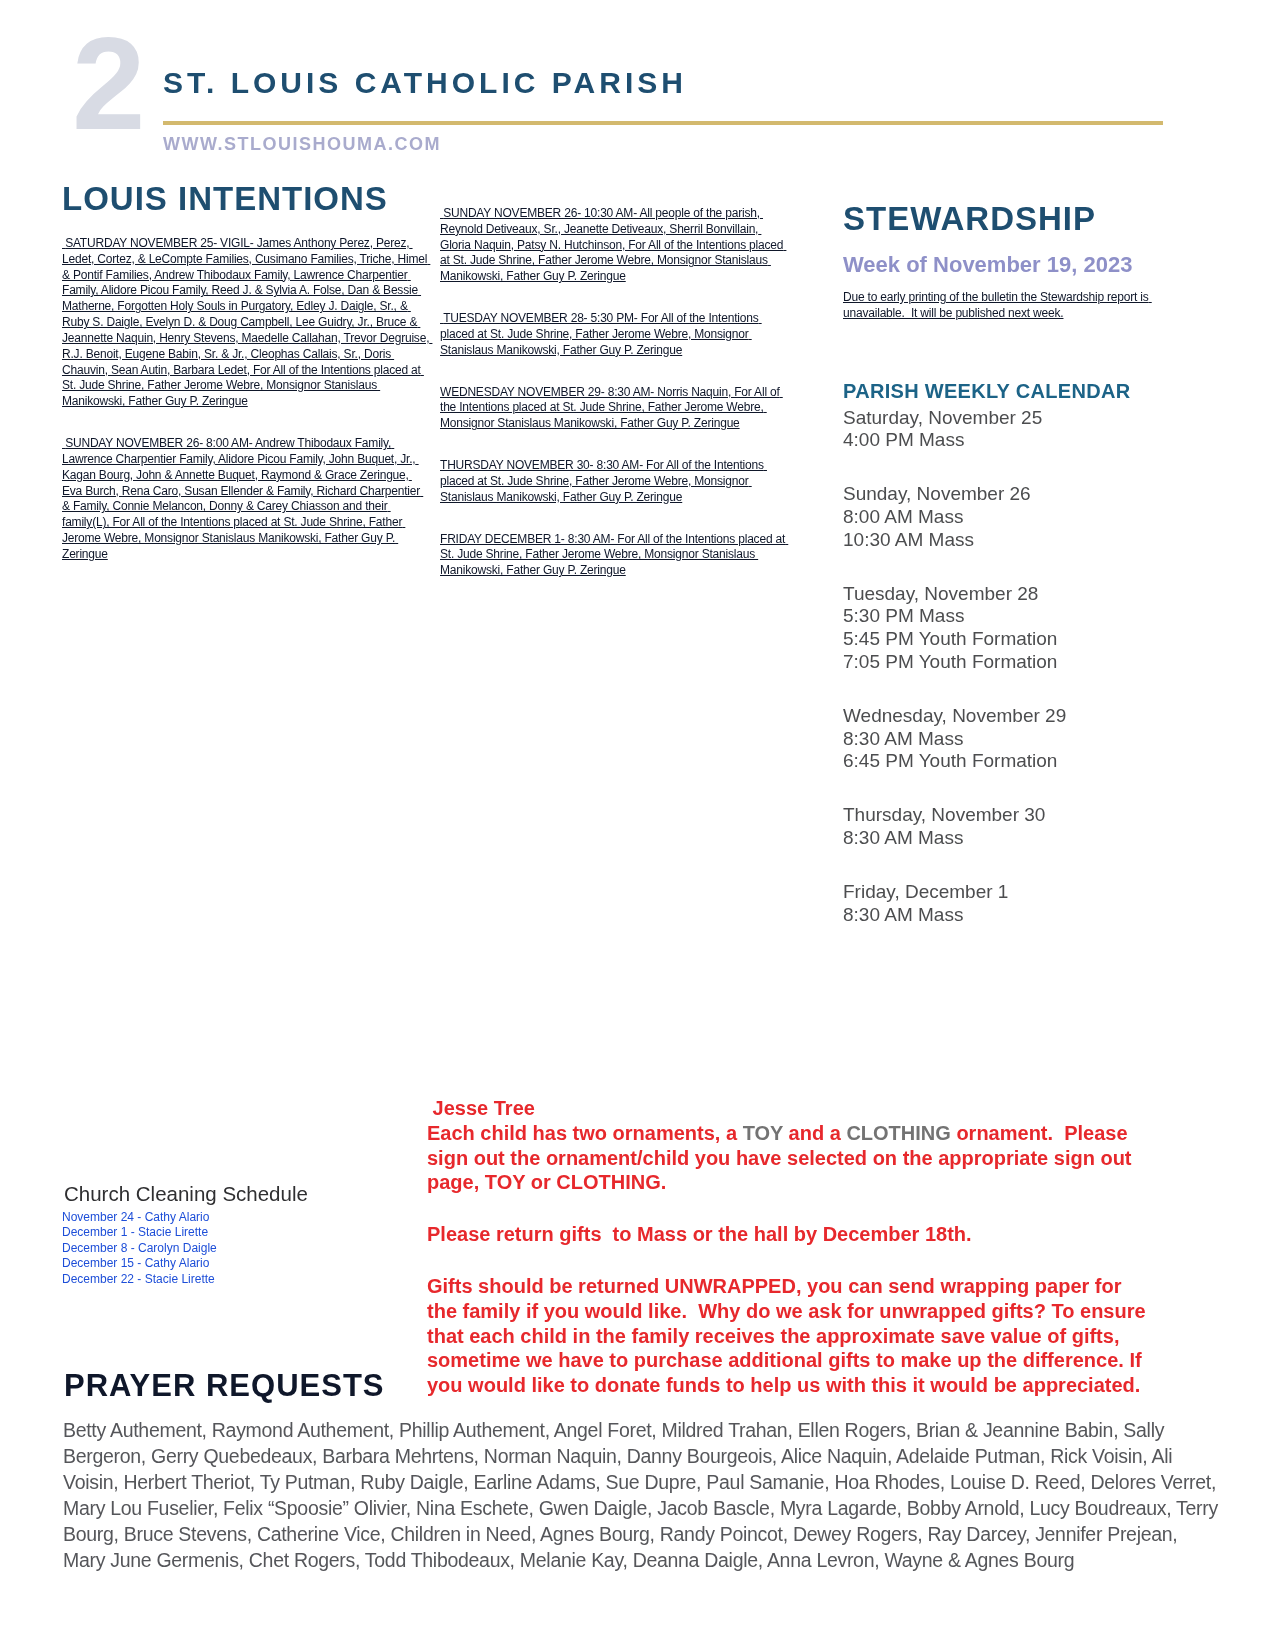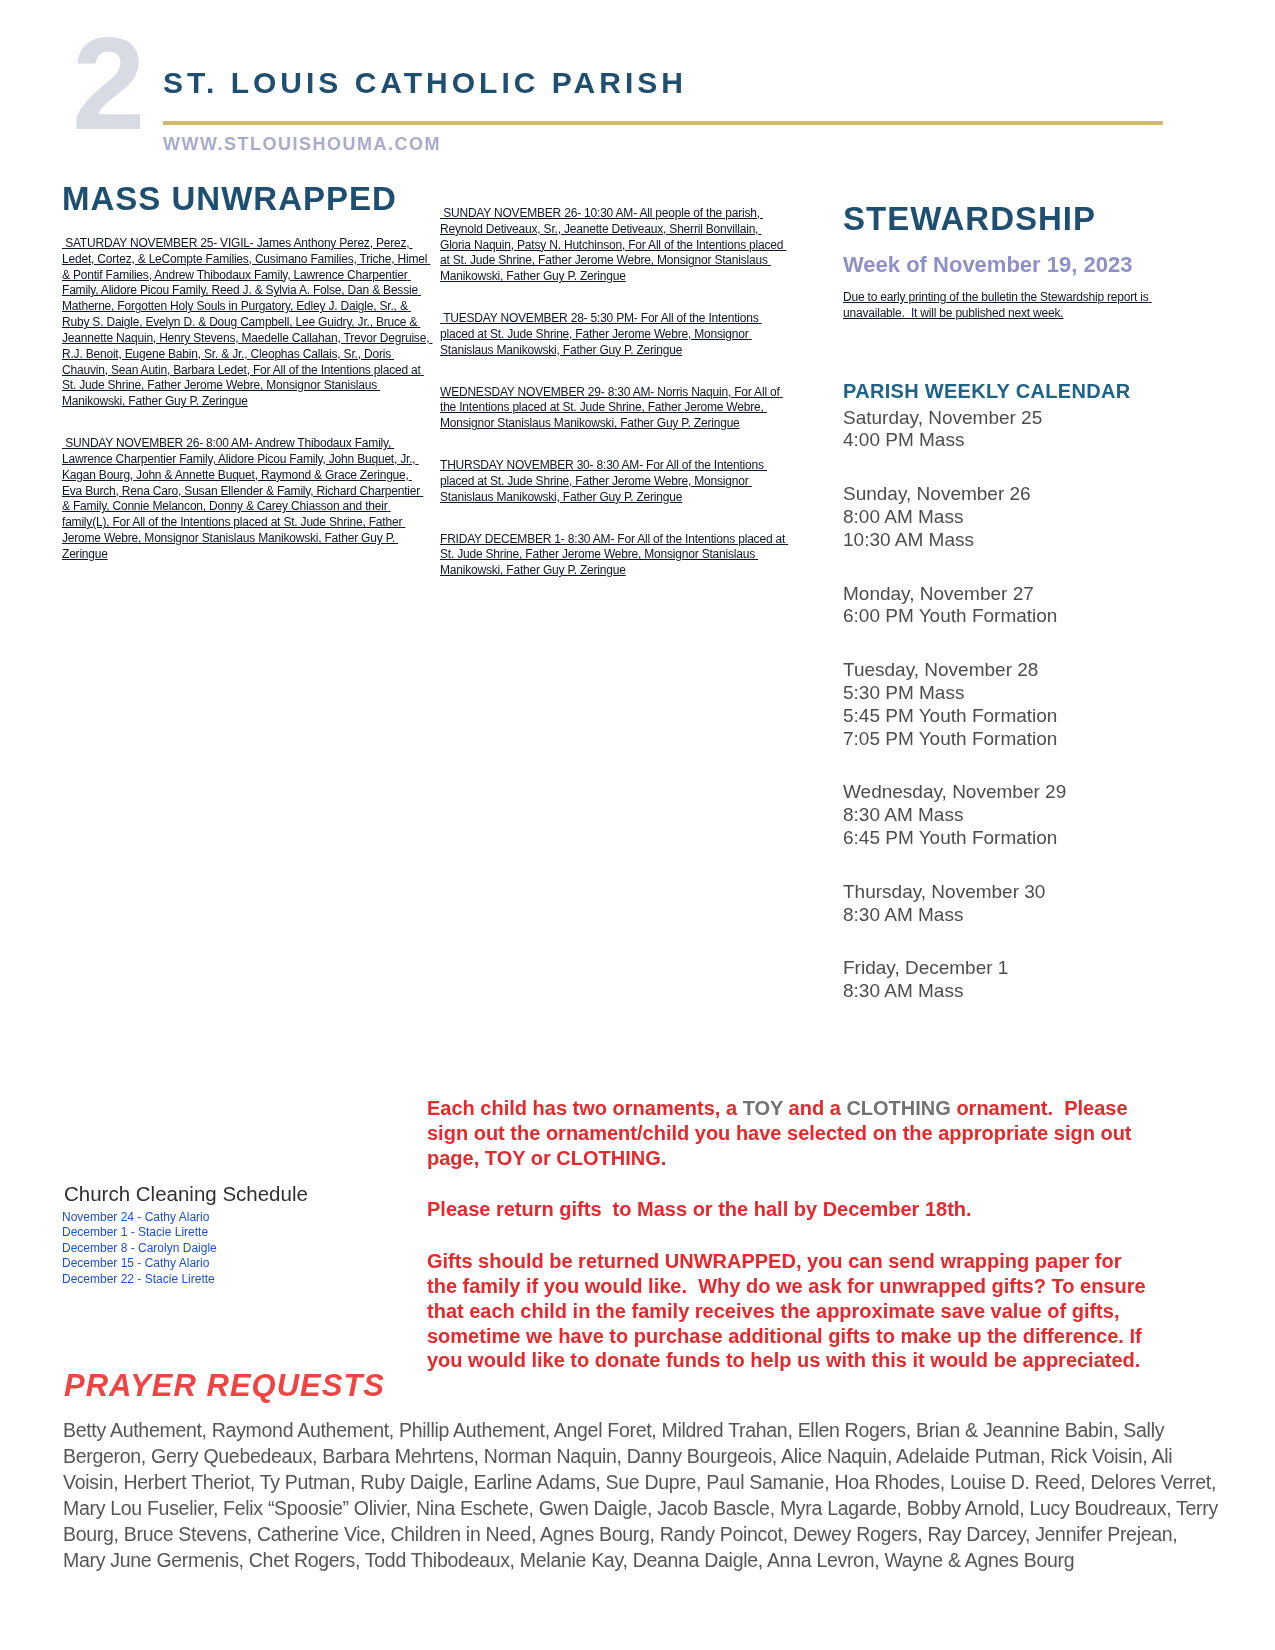--- a/index.html
+++ b/index.html
@@ -50,40 +50,40 @@
   .jesse { position:absolute; left:427px; top:1096px; width:724px; }
   .red-text {
     font-size:20px; font-weight:700; color:#e7282c; line-height:1.24;
     white-space:pre-wrap; margin:0 0 27px 0;
   }
   .jesse-head { margin:0; }
   .black-accent { color:#737373; font-weight:700; }
   
   .prayer-head {
     position:absolute; left:64px; top:1368px;
-    font-size:31px; font-weight:700; letter-spacing:1px; color:#ef4444; margin:0;font-style:italic;
+    font-size:31px; font-weight:700; letter-spacing:1px; color:#0f172a; margin:0;
   }
   .prayer-names {
     position:absolute; left:63px; top:1418px; width:1158px;
     font-size:19.5px; line-height:1.33; color:#55565a; letter-spacing:-0.3px;
     white-space:pre-wrap;
   }
 </style>
 </head>
 <body>
 
 <div class="page">
 
   <div class="page-num">2</div>
   <div class="site-title">ST. LOUIS CATHOLIC PARISH</div>
   <div class="gold-line"></div>
   <div class="site-url">WWW.STLOUISHOUMA.COM</div>
 
   <div class="col-left">
-    <h1 class="h-main">MASS UNWRAPPED</h1>
+    <h1 class="h-main">LOUIS INTENTIONS</h1>
     <div>
         <p class="body-text"> SATURDAY NOVEMBER 25- VIGIL- James Anthony Perez, Perez, Ledet, Cortez, &amp; LeCompte Families, Cusimano Families, Triche, Himel &amp; Pontif Families, Andrew Thibodaux Family, Lawrence Charpentier Family, Alidore Picou Family, Reed J. &amp; Sylvia A. Folse, Dan &amp; Bessie Matherne, Forgotten Holy Souls in Purgatory, Edley J. Daigle, Sr., &amp; Ruby S. Daigle, Evelyn D. &amp; Doug Campbell, Lee Guidry, Jr., Bruce &amp; Jeannette Naquin, Henry Stevens, Maedelle Callahan, Trevor Degruise, R.J. Benoit, Eugene Babin, Sr. &amp; Jr., Cleophas Callais, Sr., Doris Chauvin, Sean Autin, Barbara Ledet, For All of the Intentions placed at St. Jude Shrine, Father Jerome Webre, Monsignor Stanislaus Manikowski, Father Guy P. Zeringue</p>
         <p class="body-text"> SUNDAY NOVEMBER 26- 8:00 AM- Andrew Thibodaux Family, Lawrence Charpentier Family, Alidore Picou Family, John Buquet, Jr., Kagan Bourg, John &amp; Annette Buquet, Raymond &amp; Grace Zeringue, Eva Burch, Rena Caro, Susan Ellender &amp; Family, Richard Charpentier &amp; Family, Connie Melancon, Donny &amp; Carey Chiasson and their family(L), For All of the Intentions placed at St. Jude Shrine, Father Jerome Webre, Monsignor Stanislaus Manikowski, Father Guy P. Zeringue</p>
       </div>
   </div>
 
   <div class="col-mid">
     <div>
         <p class="body-text"> SUNDAY NOVEMBER 26- 10:30 AM- All people of the parish, Reynold Detiveaux, Sr., Jeanette Detiveaux, Sherril Bonvillain, Gloria Naquin, Patsy N. Hutchinson, For All of the Intentions placed at St. Jude Shrine, Father Jerome Webre, Monsignor Stanislaus Manikowski, Father Guy P. Zeringue</p>
         <p class="body-text"> TUESDAY NOVEMBER 28- 5:30 PM- For All of the Intentions placed at St. Jude Shrine, Father Jerome Webre, Monsignor Stanislaus Manikowski, Father Guy P. Zeringue</p>
@@ -100,24 +100,20 @@
     <div class="cal-heading">PARISH WEEKLY CALENDAR</div>
     <div>
         <div class="cal-group">
           <div class="cal-day">Saturday, November 25</div>
           <div class="cal-event">4:00 PM Mass</div>
         </div>
         <div class="cal-group">
           <div class="cal-day">Sunday, November 26</div>
           <div class="cal-event">8:00 AM Mass</div>
           <div class="cal-event">10:30 AM Mass</div>
-        </div>
-        <div class="cal-group">
-          <div class="cal-day">Monday, November 27</div>
-          <div class="cal-event">6:00 PM Youth Formation</div>
         </div>
         <div class="cal-group">
           <div class="cal-day">Tuesday, November 28</div>
           <div class="cal-event">5:30 PM Mass</div>
           <div class="cal-event">5:45 PM Youth Formation</div>
           <div class="cal-event">7:05 PM Youth Formation</div>
         </div>
         <div class="cal-group">
           <div class="cal-day">Wednesday, November 29</div>
           <div class="cal-event">8:30 AM Mass</div>
@@ -139,20 +135,21 @@
     <div>
         <div class="clean-item">November 24 - Cathy Alario</div>
         <div class="clean-item">December 1 - Stacie Lirette</div>
         <div class="clean-item">December 8 - Carolyn Daigle</div>
         <div class="clean-item">December 15 - Cathy Alario</div>
         <div class="clean-item">December 22 - Stacie Lirette</div>
       </div>
   </div>
 
   <div class="jesse">
+    <div class="red-text jesse-head"> Jesse Tree</div>
     <p class="red-text"><span>Each child has two ornaments, a </span><span class="black-accent">TOY</span><span> and a </span><span class="black-accent">CLOTHING</span><span> ornament.  Please sign out the ornament/child you have selected on the appropriate sign out page, TOY or CLOTHING.</span></p>
     <p class="red-text">Please return gifts  to Mass or the hall by December 18th.</p>
     <p class="red-text">Gifts should be returned UNWRAPPED, you can send wrapping paper for the family if you would like.  Why do we ask for unwrapped gifts? To ensure that each child in the family receives the approximate save value of gifts, sometime we have to purchase additional gifts to make up the difference. If you would like to donate funds to help us with this it would be appreciated.</p>
   </div>
 
   <h1 class="prayer-head">PRAYER REQUESTS</h1>
   <div class="prayer-names">Betty Authement, Raymond Authement, Phillip Authement, Angel Foret, Mildred Trahan, Ellen Rogers, Brian &amp; Jeannine Babin, Sally Bergeron, Gerry Quebedeaux, Barbara Mehrtens, Norman Naquin, Danny Bourgeois, Alice Naquin, Adelaide Putman, Rick Voisin, Ali Voisin, Herbert Theriot, Ty Putman, Ruby Daigle, Earline Adams, Sue Dupre, Paul Samanie, Hoa Rhodes, Louise D. Reed, Delores Verret, Mary Lou Fuselier, Felix “Spoosie” Olivier, Nina Eschete, Gwen Daigle, Jacob Bascle, Myra Lagarde, Bobby Arnold, Lucy Boudreaux, Terry Bourg, Bruce Stevens, Catherine Vice, Children in Need, Agnes Bourg, Randy Poincot, Dewey Rogers, Ray Darcey, Jennifer Prejean, Mary June Germenis, Chet Rogers, Todd Thibodeaux, Melanie Kay, Deanna Daigle, Anna Levron, Wayne &amp; Agnes Bourg</div>
 
 </div>
 

